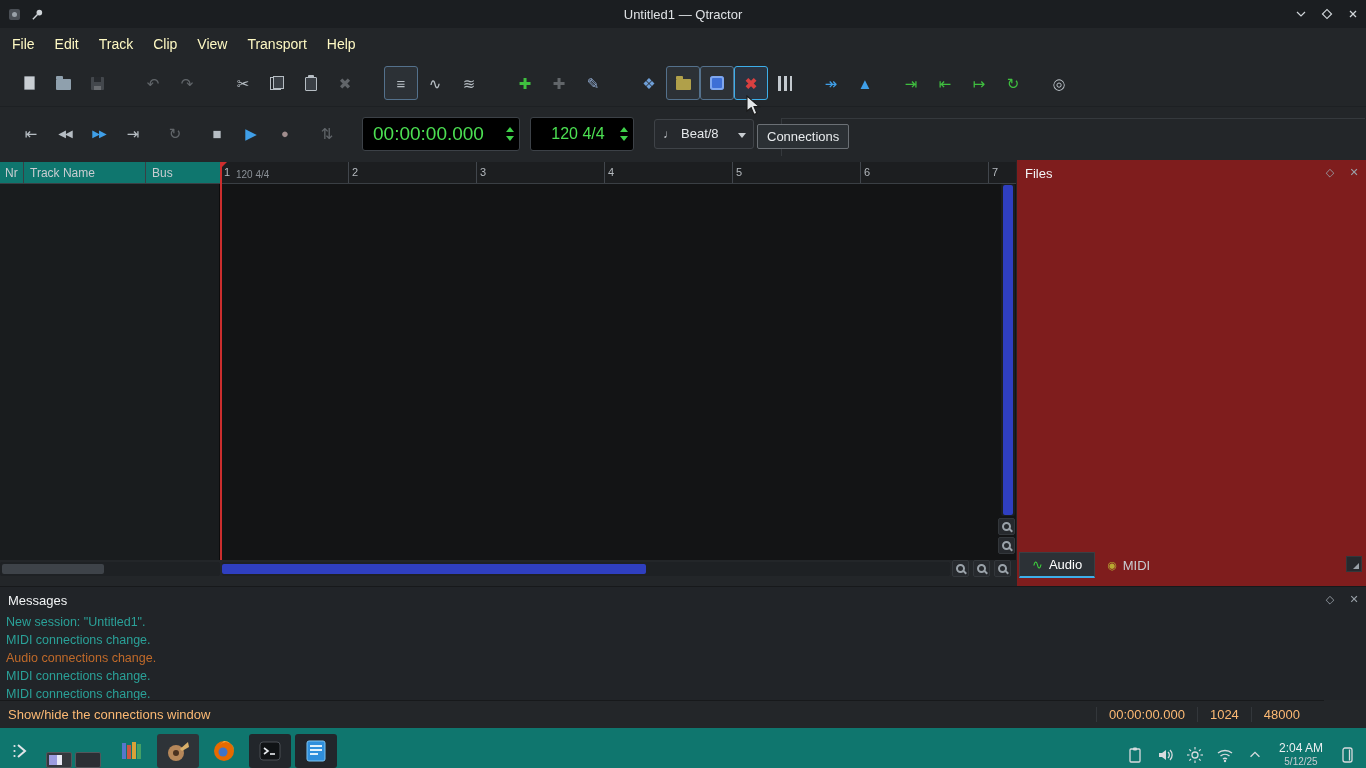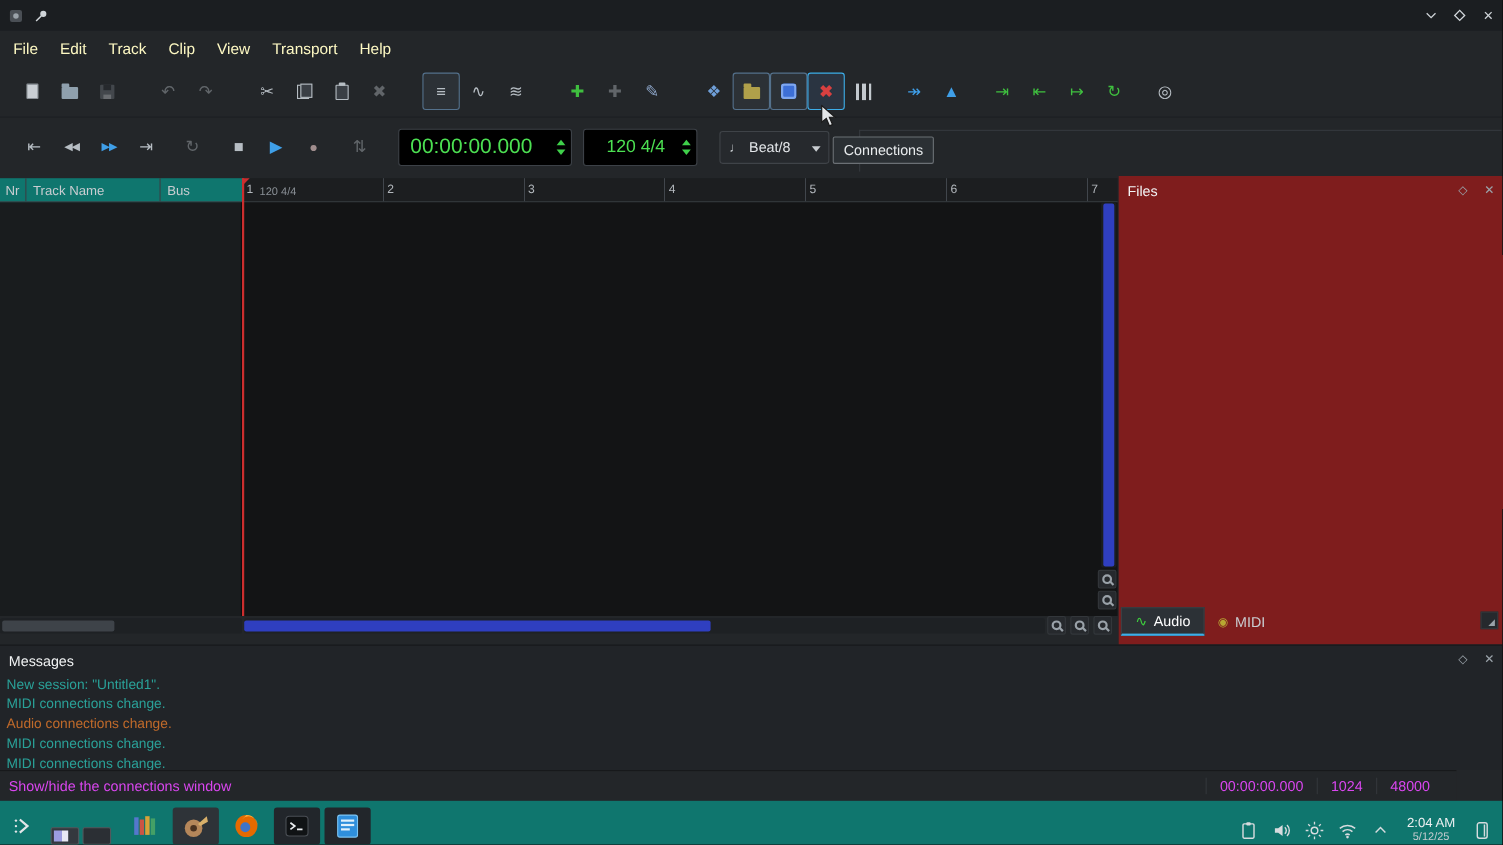--- a/index.html
+++ b/index.html
@@ -112,21 +112,21 @@
   .tab-corner{position:absolute;right:4px;top:396px;width:16px;height:16px;background:#26292d;border:1px solid #33373b;display:flex;align-items:flex-end;justify-content:flex-end}
   .tab-corner i{display:block;width:0;height:0;border-left:6px solid transparent;border-bottom:6px solid #9aa2a9;margin:2px}
 
   
   .messages{position:absolute;left:0;top:586px;width:1366px;height:114px;background:#212428;border-top:1px solid #17191b}
   .msg-lines{position:absolute;left:6px;top:26px;font-size:12.5px;line-height:18px}
   .msg-line[data-color="teal"]{color:var(--msg_teal)}
   .msg-line[data-color="orange"]{color:var(--msg_orange)}
 
   
-  .statusbar{position:absolute;left:0;top:700px;width:1324px;height:28px;background:#232629;border-top:1px solid #17191b;display:flex;align-items:center;font-size:13px;color:#d946ef}
+  .statusbar{position:absolute;left:0;top:700px;width:1324px;height:28px;background:#232629;border-top:1px solid #17191b;display:flex;align-items:center;font-size:13px;color:#fdba74}
   .sb-msg{padding-left:8px}
   .sb-right{margin-left:auto;display:flex;align-items:center;gap:0;padding-right:12px}
   .sb-field{padding:0 12px;border-left:1px solid #33373b}
 
   
   .taskbar{position:absolute;left:0;top:728px;width:1366px;height:40px;background:#0f766e;display:flex;align-items:flex-end}
   .launcher{width:34px;height:34px;margin-left:4px;display:flex;align-items:center;justify-content:center;border-radius:3px}
   .pager{display:flex;gap:3px;margin-left:8px}
   .pg{width:26px;height:16px;background:#2b2f34;border:1px solid #53575c;border-radius:2px;position:relative}
   .pg.active{background:#34383e}
@@ -159,20 +159,21 @@
             <circle cx="6.5" cy="6.5" r="2.5" fill="#9aa2a9"></circle>
           </svg>
       </span>
       <span>
         <svg width="13" height="13" viewBox="0 0 14 14">
             <circle cx="9" cy="5" r="3" fill="#cfd4d8"></circle>
             <line x1="7" y1="7" x2="2" y2="12" stroke="#cfd4d8" stroke-width="1.5"></line>
           </svg>
       </span>
     </div>
+    <div class="tb-title">Untitled1 — Qtractor</div>
     <div class="tb-btns">
       <span class="wbtn">
         <svg width="14" height="14" viewBox="0 0 14 14">
             <polyline points="3,5 7,9 11,5" fill="none" stroke="#cfd4d8" stroke-width="1.2"></polyline>
           </svg>
       </span>
       <span class="wbtn">
         <svg width="14" height="14" viewBox="0 0 14 14">
             <rect x="3.8" y="3.8" width="6.4" height="6.4" transform="rotate(45 7 7)" fill="none" stroke="#cfd4d8" stroke-width="1.2"></rect>
           </svg>

